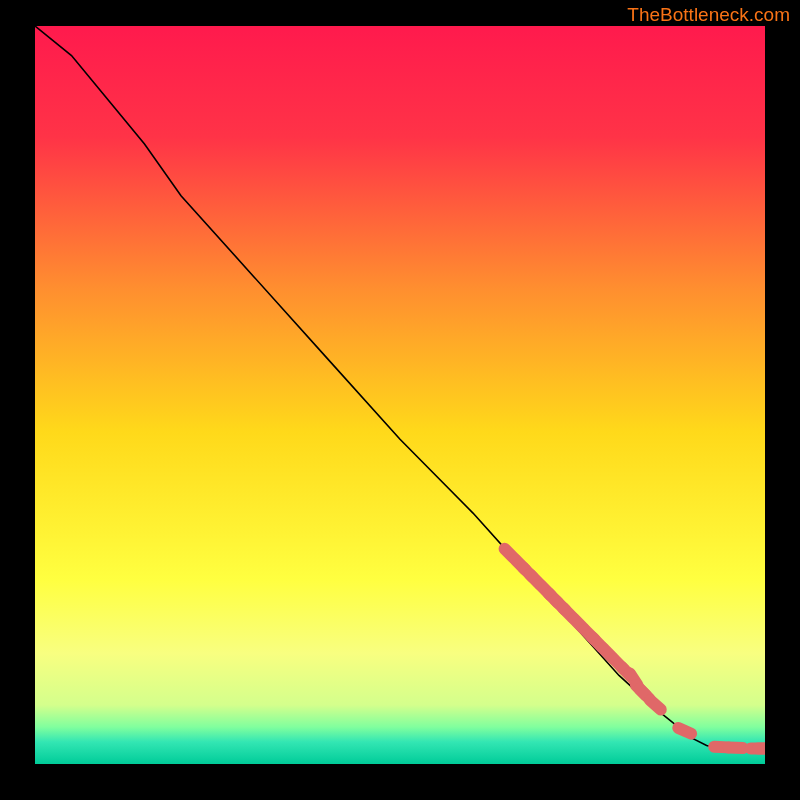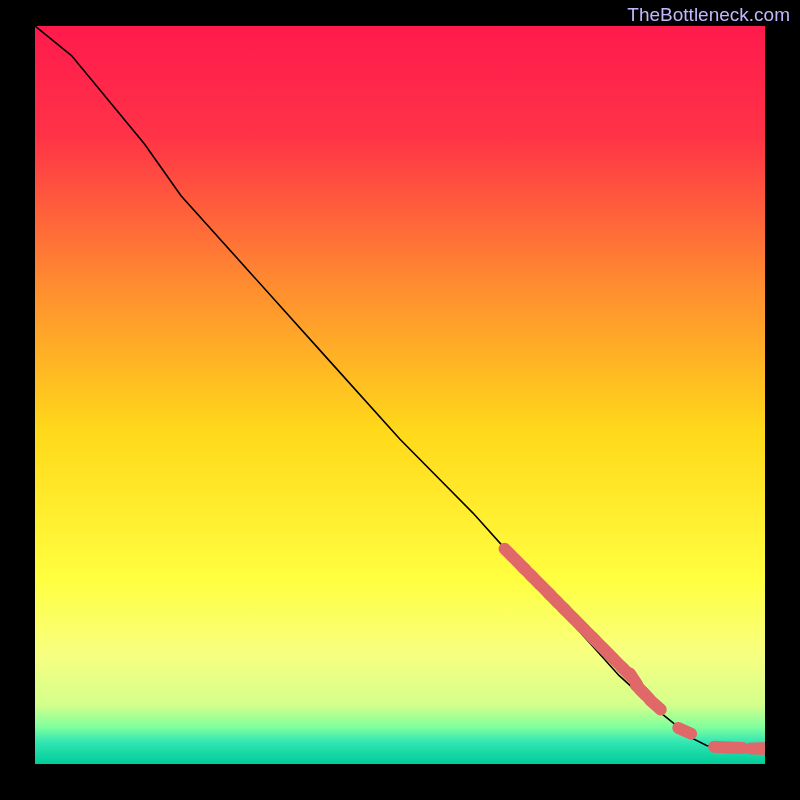--- a/index.html
+++ b/index.html
@@ -14,21 +14,21 @@
   .container {
     position: relative;
     width: 800px;
     height: 800px;
     background: #000;
   }
   .watermark {
     position: absolute;
     top: 4px;
     right: 10px;
-    color: #c4b5fd;
+    color: #f97316;
     font-size: 19px;
     font-weight: 500;
     z-index: 100;
   }
   .plot-area {
     position: absolute;
     left: 35px;
     top: 26px;
     width: 730px;
     height: 738px;

